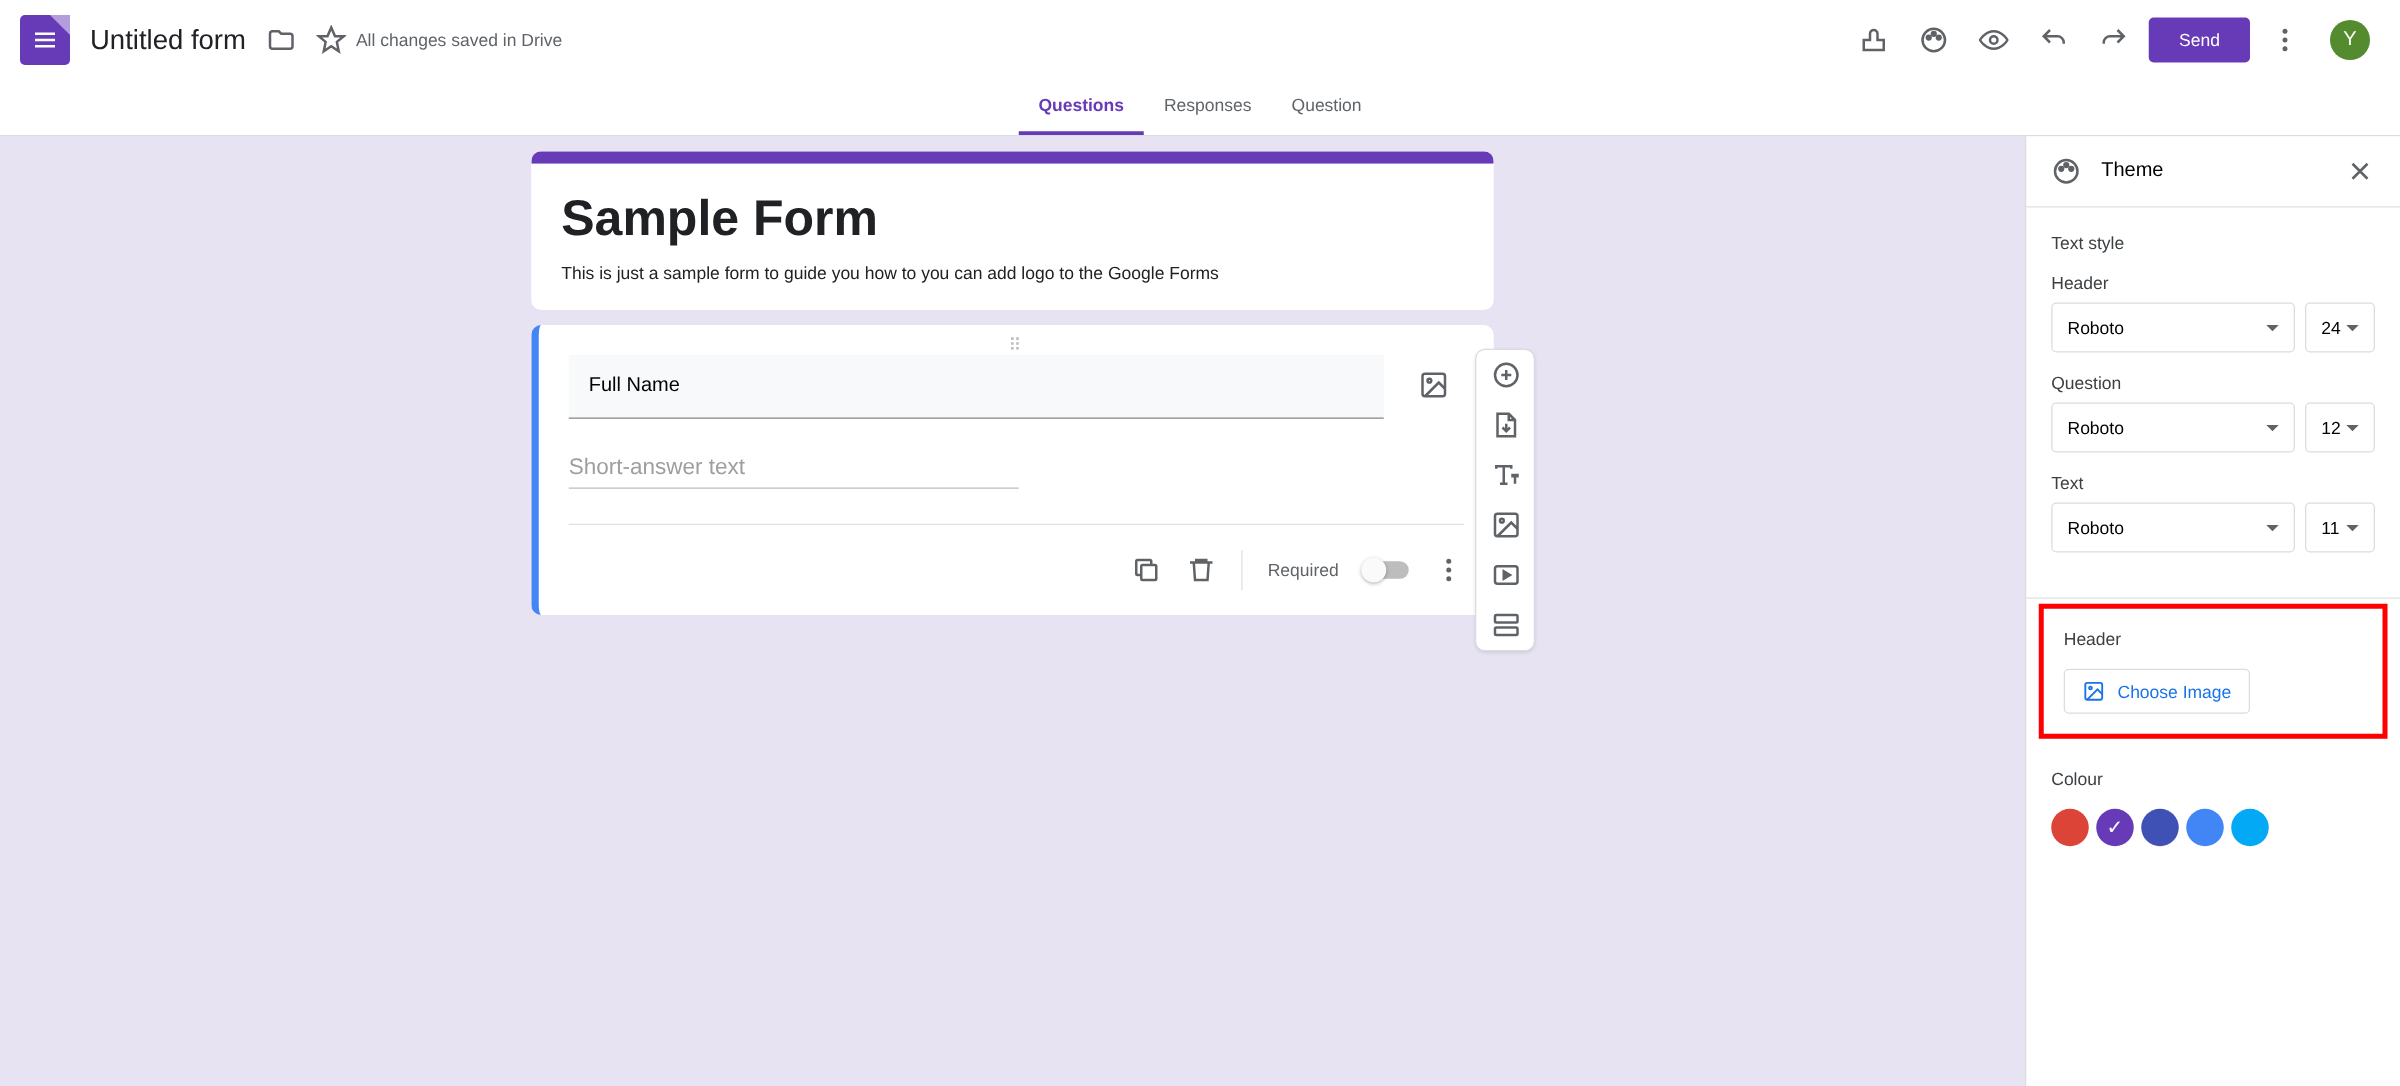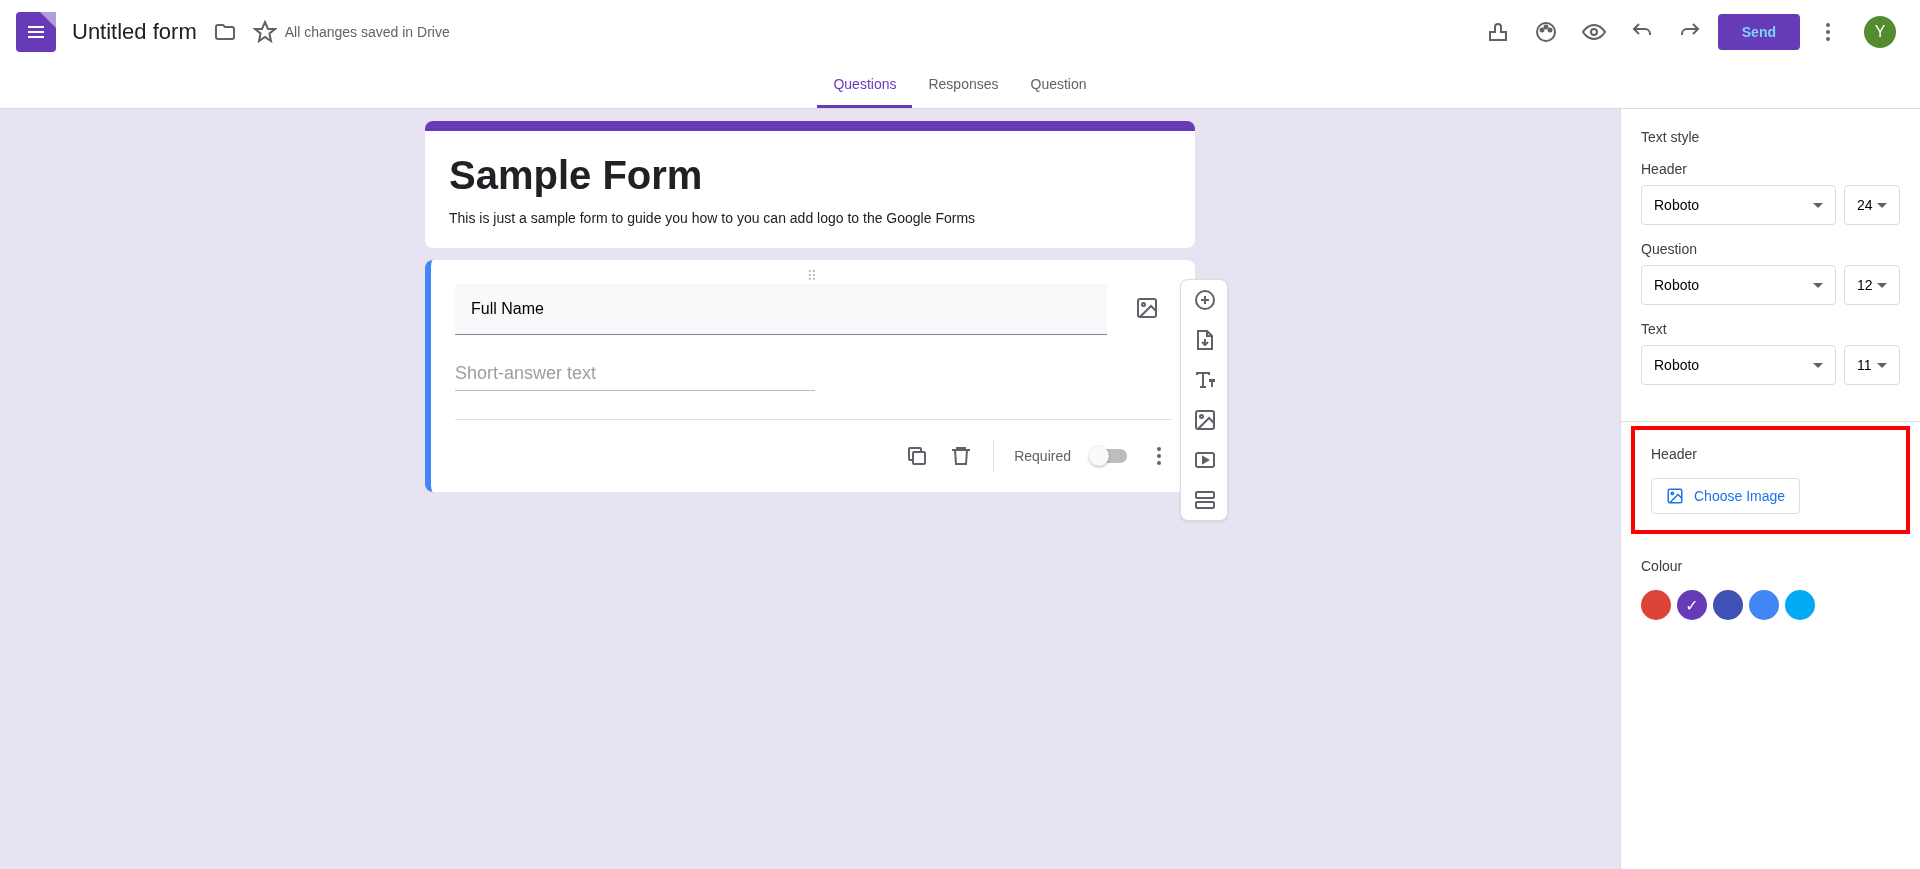--- a/index.html
+++ b/index.html
@@ -7,26 +7,26 @@
 
 .header-bar { display: flex; align-items: center; height: 64px; padding: 0 16px; }
 .forms-logo { width: 40px; height: 40px; background: #673ab7; border-radius: 4px; display: flex; align-items: center; justify-content: center; position: relative; }
 .forms-logo::before { content: ''; position: absolute; top: 0; right: 0; border-width: 8px; border-style: solid; border-color: #b39ddb #b39ddb transparent transparent; }
 .forms-logo-lines { width: 16px; height: 2px; background: #fff; box-shadow: 0 -5px 0 #fff, 0 5px 0 #fff; }
 .form-title { font-size: 22px; color: #202124; margin-left: 16px; margin-right: 8px; }
 .hdr-icon-btn { width: 40px; height: 40px; border: none; background: transparent; display: flex; align-items: center; justify-content: center; cursor: pointer; border-radius: 50%; color: #5f6368; }
 .save-status { font-size: 14px; color: #5f6368; margin-left: 0; }
 .header-spacer { flex: 1; }
 .header-right { display: flex; align-items: center; gap: 8px; padding-right: 8px; }
-.send-btn { background: #673ab7; color: #7dd3fc; border: none; padding: 10px 24px; font-size: 14px; font-weight: 700; border-radius: 4px; cursor: pointer; }
+.send-btn { background: #673ab7; color: #ffffff; border: none; padding: 10px 24px; font-size: 14px; font-weight: 400; border-radius: 4px; cursor: pointer; }
 .avatar { width: 32px; height: 32px; border-radius: 50%; background: #558b2f; color: #fff; display: flex; align-items: center; justify-content: center; font-size: 16px; margin-left: 8px; }
 
 .tabs-bar { display: flex; justify-content: center; height: 44px; border-bottom: none; }
 .tab { padding: 12px 16px; font-size: 14px; color: #5f6368; cursor: pointer; border-bottom: 3px solid transparent; }
-.tab.active { color: #673ab7; border-bottom-color: #673ab7; font-weight: 400; }
+.tab.active { color: #673ab7; border-bottom-color: #673ab7; font-weight: 700; }
 
 .main-area { position: relative; background: #e8e3f3; height: calc(100% - 108px); display: flex; border-top: 1px solid #dadce0; }
 .canvas-scroll { flex: 1; overflow: auto; }
 .canvas { width: 770px; margin: 12px auto 0; }
 .form-header-card { background: #fff; border-radius: 8px; border-top: 10px solid #673ab7; padding: 22px 24px; margin-bottom: 12px; }
 .form-header-card h1 { font-size: 40px; font-weight: 700; color: #202124; margin-bottom: 12px; }
 .form-header-card p { font-size: 14px; color: #202124; }
 
 .question-card { background: #fff; border-radius: 8px; border-left: 6px solid #4285f4; padding: 24px 24px 8px; position: relative; }
 .drag-handle { position: absolute; top: 8px; left: 50%; transform: translateX(-50%); color: #bdbdbd; font-size: 14px; letter-spacing: 2px; }
@@ -207,20 +207,32 @@
       <button>
           <svg viewBox="0 0 24 24" fill="none" stroke="currentColor" stroke-width="2">
             <rect x="3" y="4" width="18" height="6" rx="1"></rect>
             <rect x="3" y="14" width="18" height="6" rx="1"></rect>
           </svg>
         </button>
     </div>
   </div>
 
   <div class="theme-panel">
+    <div class="theme-hdr">
+      <svg viewBox="0 0 24 24" fill="none" stroke="currentColor" stroke-width="2" style="color:#5f6368">
+          <circle cx="12" cy="12" r="9"></circle>
+          <circle cx="8" cy="10" r="1.5" fill="currentColor"></circle>
+          <circle cx="12" cy="7" r="1.5" fill="currentColor"></circle>
+          <circle cx="16" cy="10" r="1.5" fill="currentColor"></circle>
+        </svg>
+      <h3>Theme</h3>
+      <svg viewBox="0 0 24 24" fill="none" stroke="currentColor" stroke-width="2" style="color:#5f6368;cursor:pointer">
+          <path d="M18 6L6 18M6 6l12 12"></path>
+        </svg>
+    </div>
 
     <div class="theme-section">
       <div class="section-title">Text style</div>
       <div class="sub-label">Header</div>
       <div class="select-row">
         <div class="dd font">Roboto</div>
         <div class="dd size">24</div>
       </div>
       <div class="sub-label">Question</div>
       <div class="select-row">

